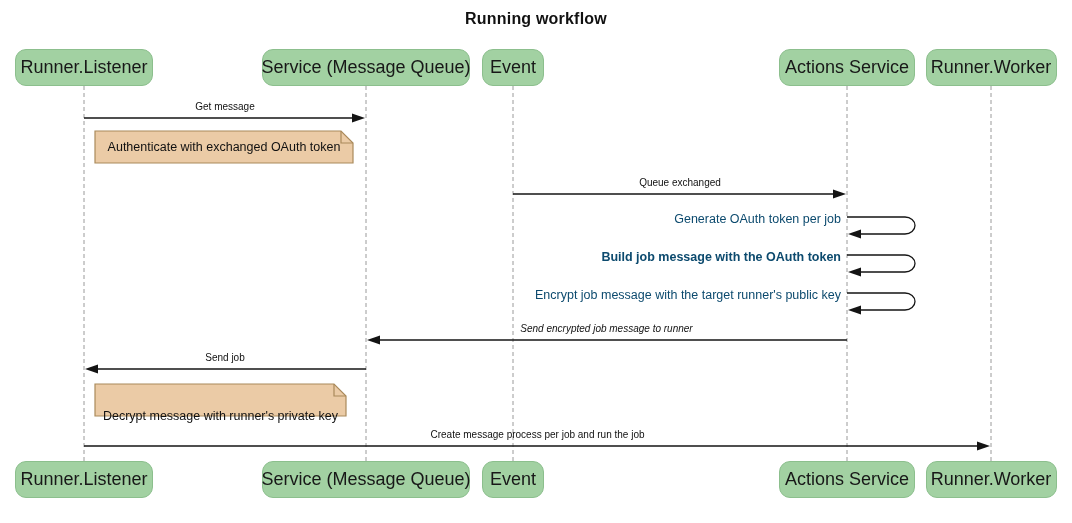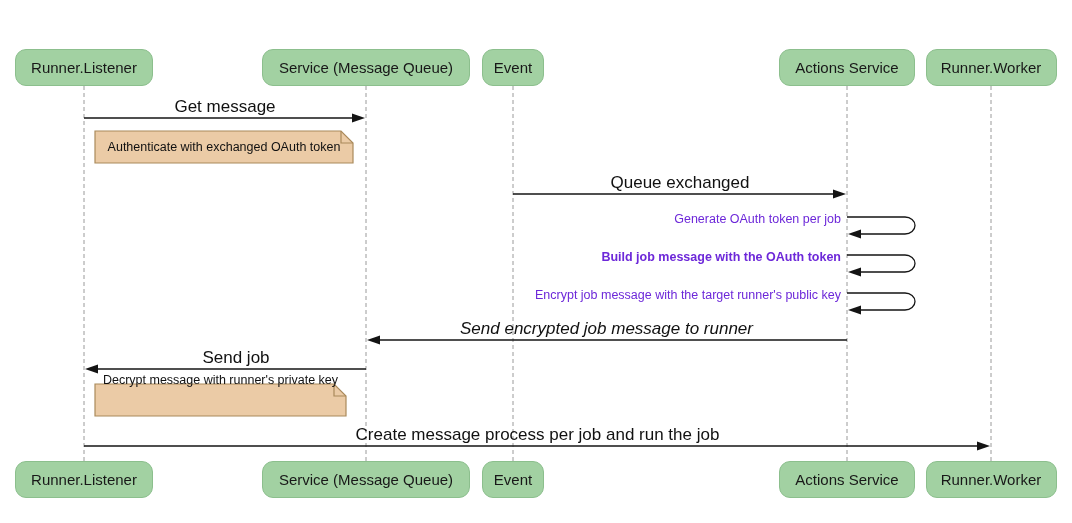--- a/index.html
+++ b/index.html
@@ -9,40 +9,41 @@
   }
   .title {
     position:absolute; top:10px; left:0; width:100%; text-align:center;
     font-size:16px; font-weight:bold; letter-spacing:0.2px;
   }
   .shapes { position:absolute; left:0; top:0; }
   .actor {
     position:absolute; height:37px; box-sizing:border-box;
     background:var(--actor-fill,#A2D1A2); border:1px solid var(--actor-border,#8CBF8D);
     border-radius:11px; display:flex; align-items:center; justify-content:center;
-    font-size:15px; color:#181818; white-space:nowrap;
+    font-size:18px; color:#181818; white-space:nowrap;
   }
   .msg-label {
-    position:absolute; font-size:17px; line-height:14px; white-space:nowrap;
+    position:absolute; font-size:10px; line-height:14px; white-space:nowrap;
     transform:translateX(-50%); color:#111;
   }
   .self-label {
     position:absolute; font-size:12.5px; line-height:14px; white-space:nowrap;
-    text-align:right; color:#6d28d9;
+    text-align:right; color:#0c4a6e;
   }
   .note-label {
     position:absolute; font-size:12.5px; line-height:14px; box-sizing:border-box;
     display:flex; align-items:center; justify-content:center; text-align:center;
     color:#111; white-space:nowrap;
   }
 </style>
 </head>
 <body>
 
 <div class="stage" style="--actor-fill: #A2D1A2; --actor-border: #8CBF8D;">
+  <div class="title">Running workflow</div>
   <svg class="shapes" id="shapes" width="1072" height="523" viewBox="0 0 1072 523">
       <line x1="84" y1="86" x2="84" y2="461" stroke="#9A9A9A" stroke-width="1" stroke-dasharray="4 3"></line>
       <line x1="366" y1="86" x2="366" y2="461" stroke="#9A9A9A" stroke-width="1" stroke-dasharray="4 3"></line>
       <line x1="513" y1="86" x2="513" y2="461" stroke="#9A9A9A" stroke-width="1" stroke-dasharray="4 3"></line>
       <line x1="847" y1="86" x2="847" y2="461" stroke="#9A9A9A" stroke-width="1" stroke-dasharray="4 3"></line>
       <line x1="991" y1="86" x2="991" y2="461" stroke="#9A9A9A" stroke-width="1" stroke-dasharray="4 3"></line>
       <line x1="84" y1="118" x2="352" y2="118" stroke="#141414" stroke-width="1.3"></line>
       <polygon points="365,118 352,113.4 352,122.6" fill="#141414"></polygon>
       <path d="M95 131 H341 L353 143 V163 H95 Z" fill="#EBCBA6" stroke="#AA8A5B" stroke-width="1.2"></path>
       <path d="M341 131 V143 H353" fill="none" stroke="#AA8A5B" stroke-width="1.2"></path>
@@ -94,17 +95,17 @@
       <div class="actor" style="left: 925.5px; top: 461px; width: 131px;">
         <span>Runner.Worker</span>
       </div>
       <div class="msg-label" style="left: 225px; top: 100px;">Get message</div>
       <div class="note-label" style="left: 95px; top: 131px; width: 258px; height: 32px;">Authenticate with exchanged OAuth token</div>
       <div class="msg-label" style="left: 680px; top: 176px;">Queue exchanged</div>
       <div class="self-label" style="right: 231px; top: 212px;">Generate OAuth token per job</div>
       <div class="self-label" style="right: 231px; top: 250px; font-weight: bold;">Build job message with the OAuth token</div>
       <div class="self-label" style="right: 231px; top: 288px;">Encrypt job message with the target runner's public key</div>
       <div class="msg-label" style="left: 606.5px; top: 322px; font-style: italic;">Send encrypted job message to runner</div>
-      <div class="msg-label" style="left: 236px; top: 351px;">Send job</div>
-      <div class="note-label" style="left: 95px; top: 364px; width: 251px; height: 32px;">Decrypt message with runner's private key</div>
+      <div class="msg-label" style="left: 225px; top: 351px;">Send job</div>
+      <div class="note-label" style="left: 95px; top: 400px; width: 251px; height: 32px;">Decrypt message with runner's private key</div>
       <div class="msg-label" style="left: 537.5px; top: 428px;">Create message process per job and run the job</div>
     </div>
 </div>
 
 </body></html>

